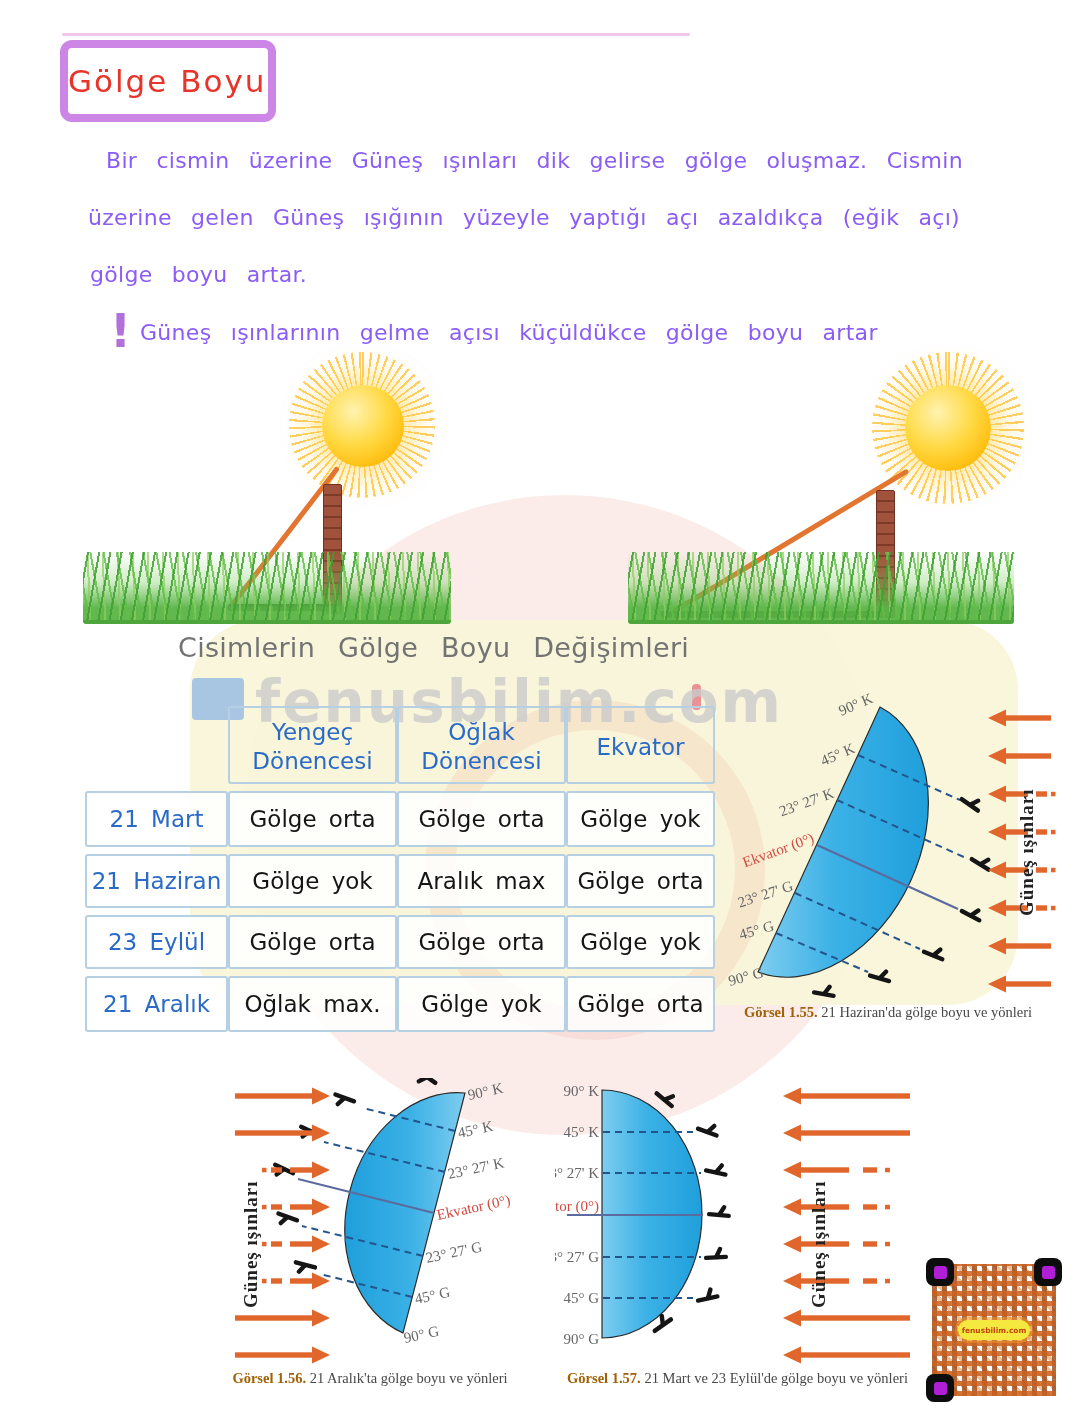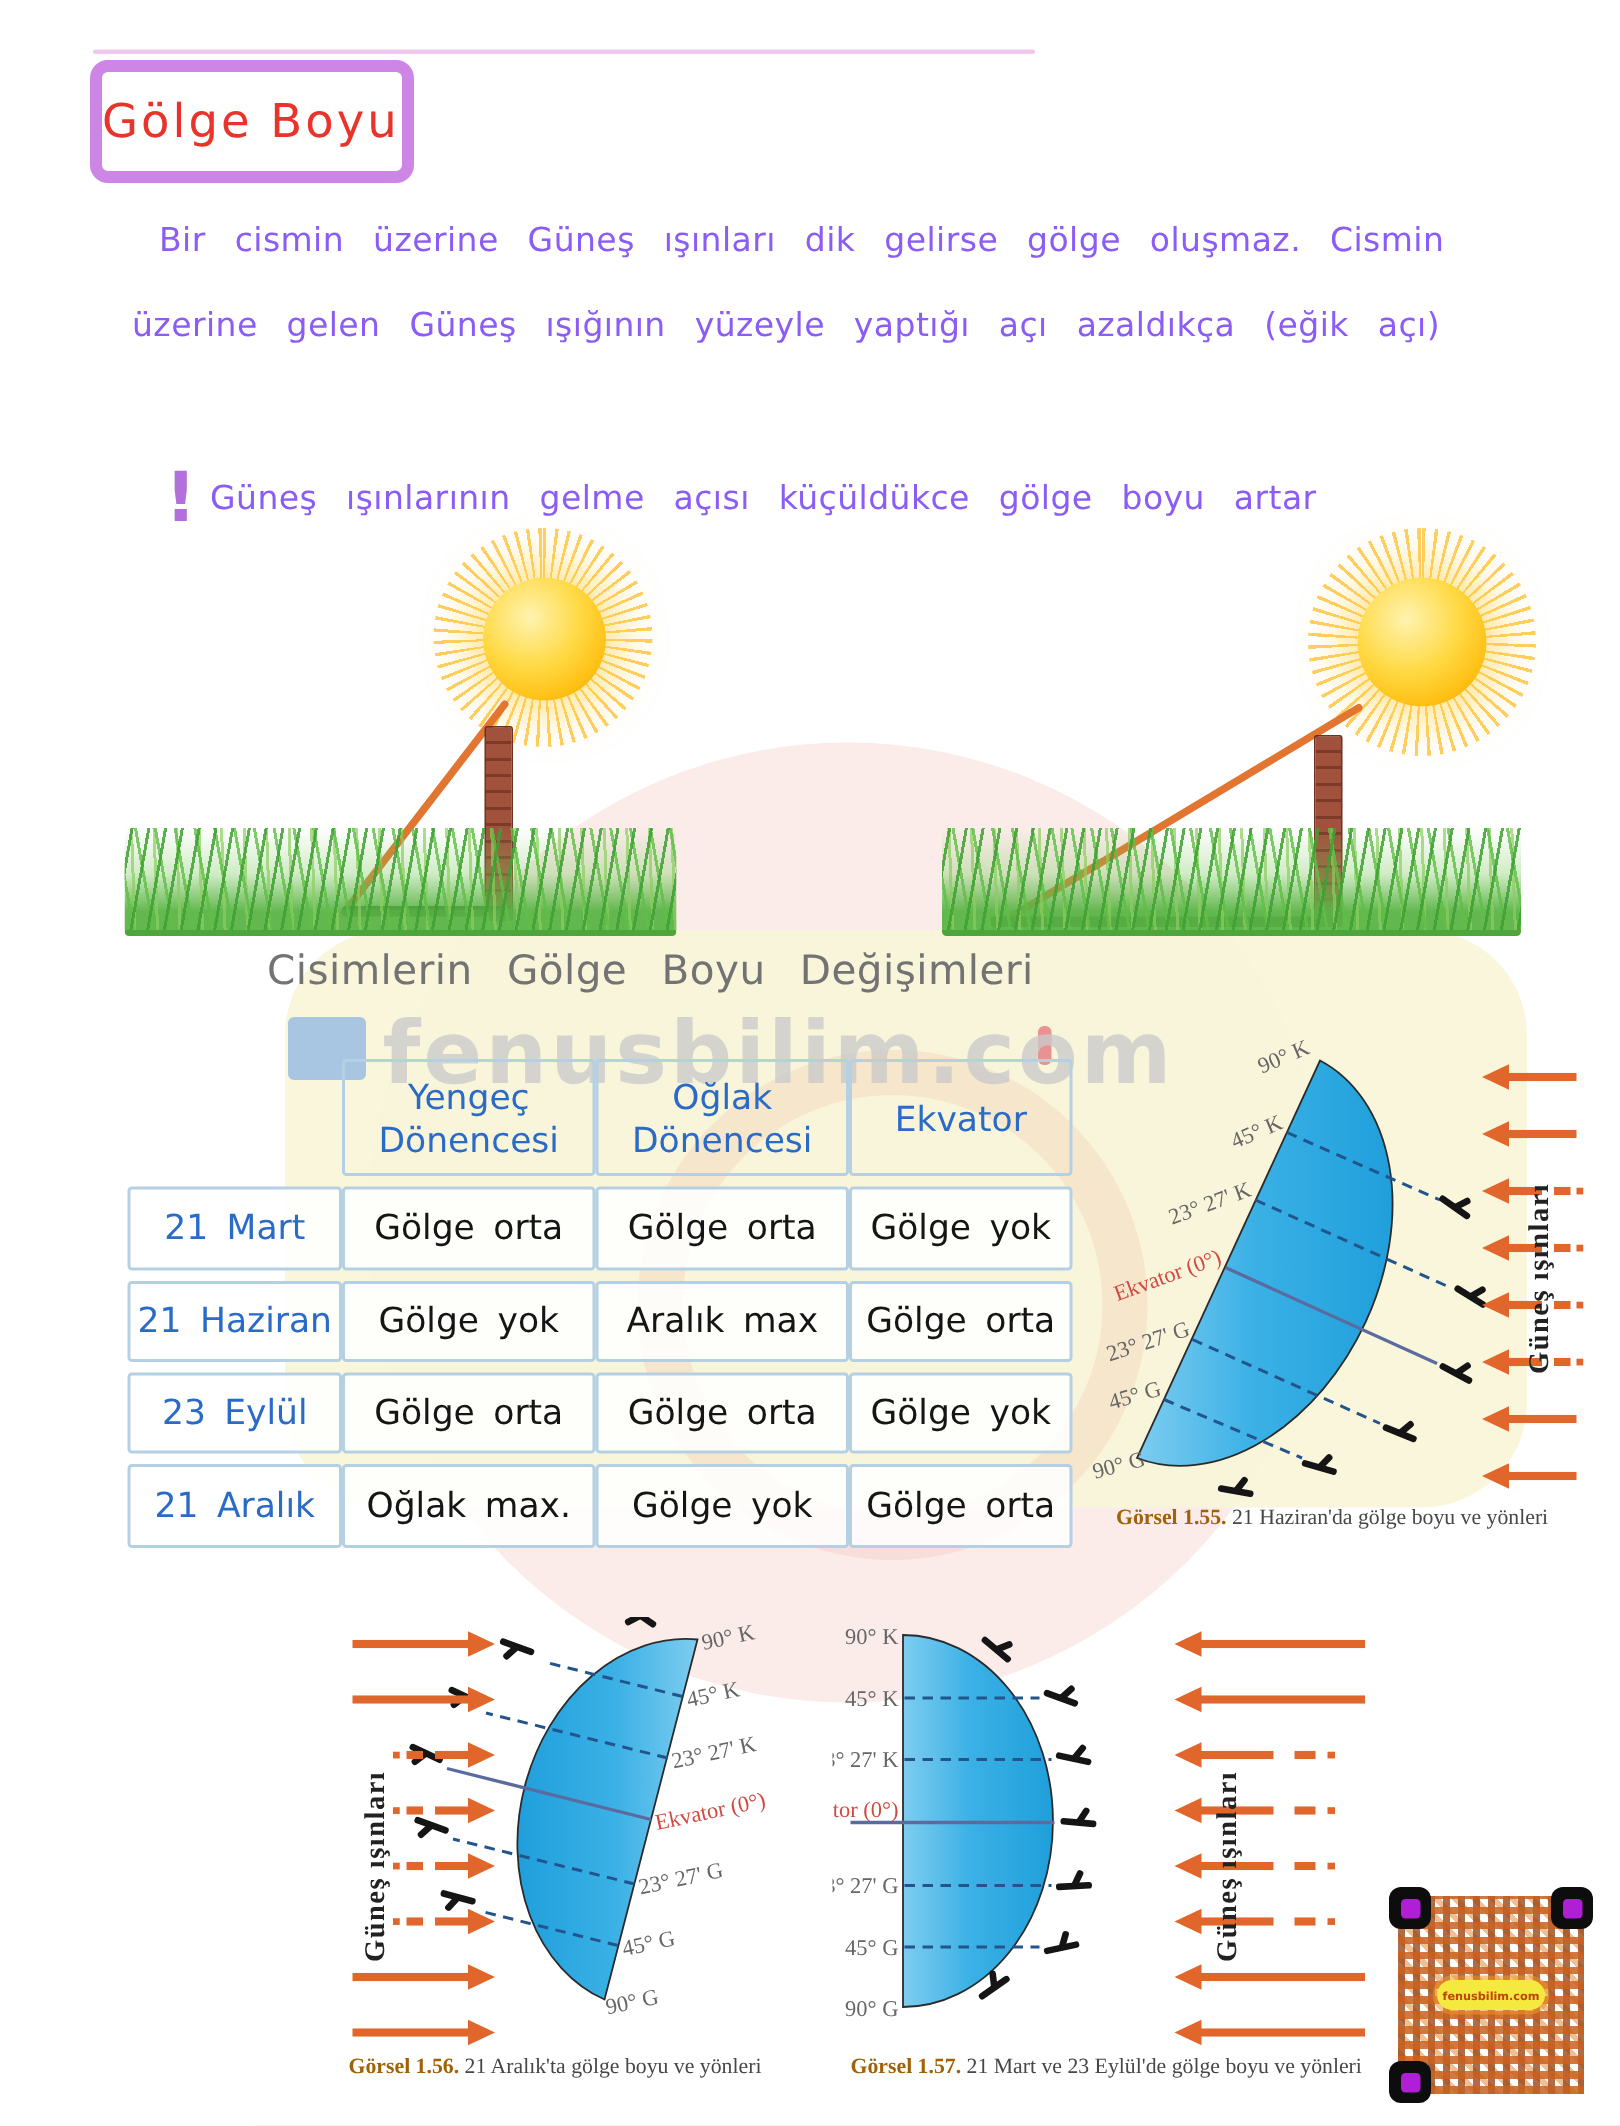--- a/index.html
+++ b/index.html
@@ -75,20 +75,21 @@
   <div class="abs wm-text" style="left:255px;top:668px">fenusbilim.com</div>
 
   <div class="abs topline" style="left:62px;top:33px;width:628px;height:3px"></div>
 
   <div class="abs title-box" style="left:60px;top:40px;width:200px;height:66px">
     <span>Gölge Boyu</span>
   </div>
 
   <div class="abs hw" style="left:106px;top:148px">Bir cismin üzerine Güneş ışınları dik gelirse gölge oluşmaz. Cismin</div>
   <div class="abs hw" style="left:88px;top:205px">üzerine gelen Güneş ışığının yüzeyle yaptığı açı azaldıkça (eğik açı)</div>
+  <div class="abs hw" style="left:90px;top:262px">gölge boyu artar.</div>
 
   <div class="abs bang" style="left:110px;top:308px">!</div>
   <div class="abs hw" style="left:140px;top:320px">Güneş ışınlarının gelme açısı küçüldükce gölge boyu artar</div>
 
   <div class="abs sun-rays" style="left:289px;top:352px;width:146px;height:146px"></div>
   <div class="abs sun-core" style="left:322px;top:385px;width:82px;height:82px"></div>
   <div class="abs ray" style="left:338px;top:465px;width:180px;transform:rotate(127.6deg)"></div>
   <div class="abs pole" style="left:323px;top:484px;width:17px;height:128px"></div>
   <div class="abs gshadow" style="left:228px;top:604px;width:110px;height:7px"></div>
 

